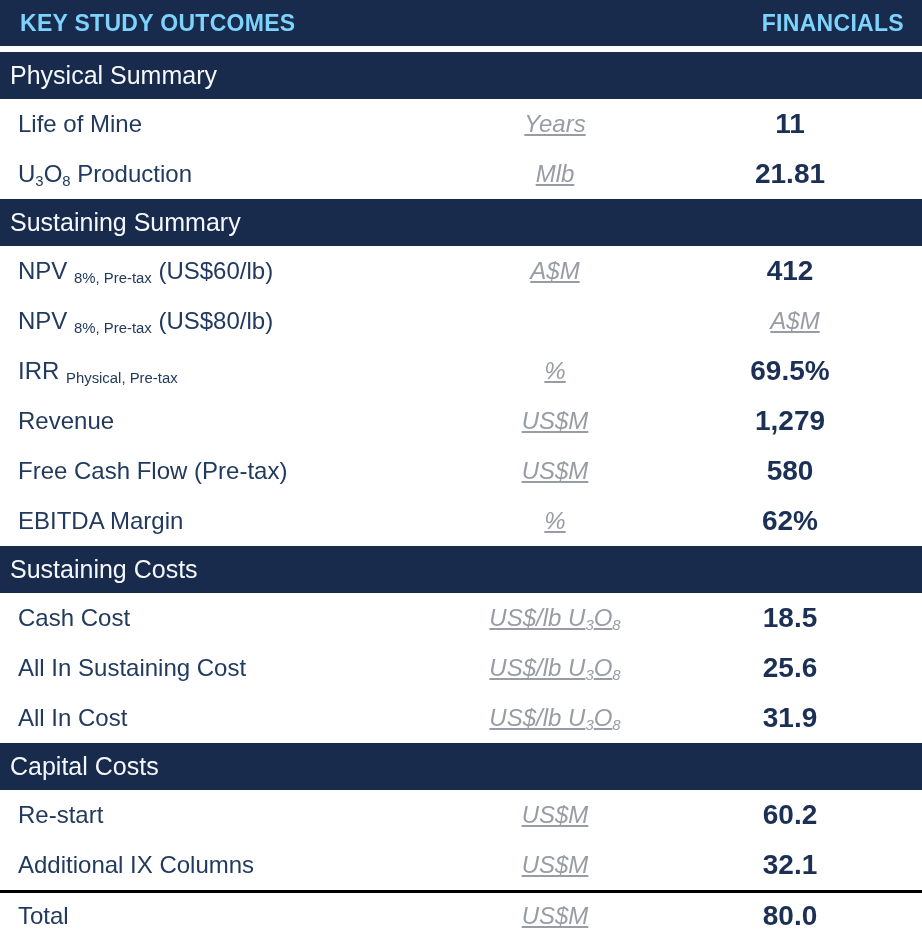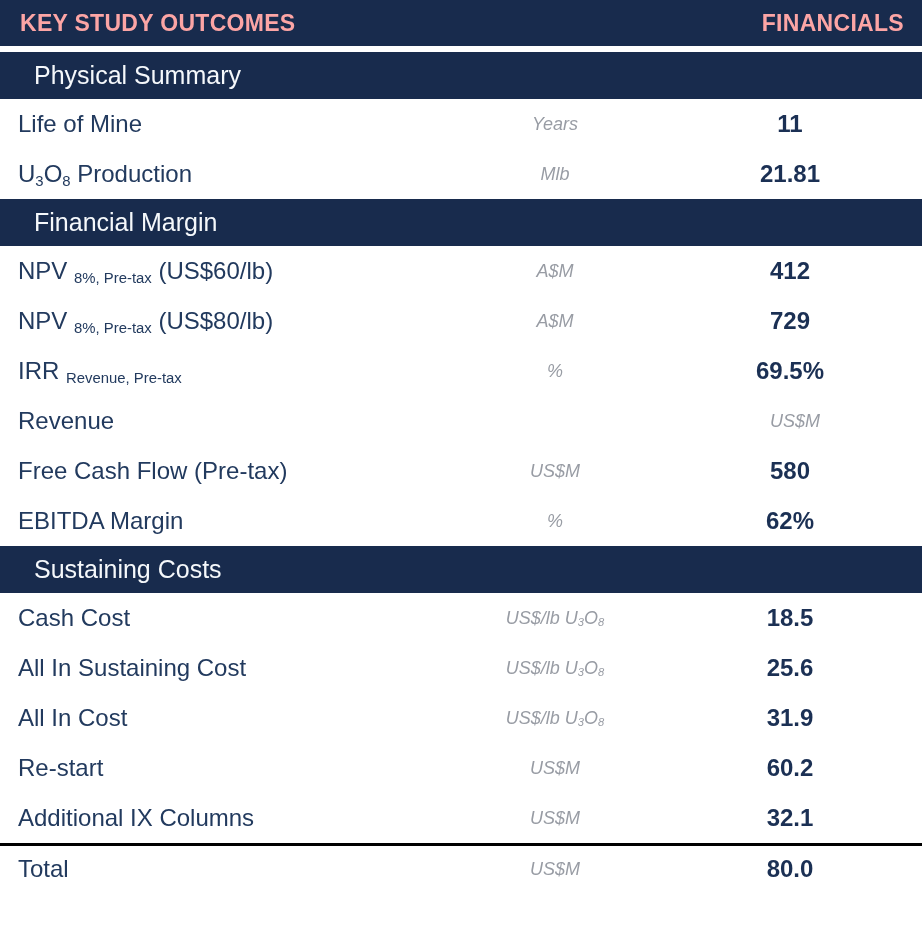--- a/index.html
+++ b/index.html
@@ -25,37 +25,37 @@
   .top-header{
     height:46px;
     background:var(--navy);
     display:flex;
     align-items:center;
     justify-content:space-between;
     padding:0 18px 0 20px;
   }
   .top-header .title,
   .top-header .right-label{
-    color:#fca5a5;
+    color:#7dd3fc;
     font-size:23px;
     font-weight:bold;
     letter-spacing:0.3px;
     text-align:right;
   }
   .header-gap{
     height:6px;
     background:var(--bg);
   }
   
   .section-header{
     height:47px;
     background:var(--navy);
     display:flex;
     align-items:center;
-    padding-left:34px;
+    padding-left:10px;
     color:#F5F8FB;
     font-size:25px;
     font-weight:400;
   }
   
   .row{
     height:50px;
     display:flex;
     align-items:center;
     padding:0 12px 0 18px;
@@ -67,29 +67,30 @@
   }
   .row .label{
     flex:1;
     font-size:24px;
     color:var(--label);
     white-space:nowrap;
   }
   .row .unit{
     width:230px;
     text-align:center;
-    font-size:18px;
+    font-size:24px;
     font-style:italic;
     color:var(--unit);
     white-space:nowrap;
+    text-decoration:underline;
   }
   .row .value{
     width:240px;
     text-align:center;
-    font-size:24px;
+    font-size:28px;
     font-weight:bold;
     color:var(--value);
     white-space:nowrap;
   }
   sub{
     font-size:0.62em;
     line-height:0;
     vertical-align:baseline;
     position:relative;
     bottom:-0.25em;
@@ -109,39 +110,39 @@
       <div class="row">
         <span class="label">Life of Mine</span>
         <span class="unit">Years</span>
         <span class="value">11</span>
       </div>
       <div class="row">
         <span class="label">U<sub>3</sub>O<sub>8</sub> Production</span>
         <span class="unit">Mlb</span>
         <span class="value">21.81</span>
       </div>
-      <div class="section-header">Financial Margin</div>
+      <div class="section-header">Sustaining Summary</div>
       <div class="row">
         <span class="label">NPV <sub>8%, Pre-tax</sub> (US$60/lb)</span>
         <span class="unit">A$M</span>
         <span class="value">412</span>
       </div>
       <div class="row">
         <span class="label">NPV <sub>8%, Pre-tax</sub> (US$80/lb)</span>
         <span class="unit">A$M</span>
-        <span class="value">729</span>
       </div>
       <div class="row">
-        <span class="label">IRR <sub>Revenue, Pre-tax</sub></span>
+        <span class="label">IRR <sub>Physical, Pre-tax</sub></span>
         <span class="unit">%</span>
         <span class="value">69.5%</span>
       </div>
       <div class="row">
         <span class="label">Revenue</span>
         <span class="unit">US$M</span>
+        <span class="value">1,279</span>
       </div>
       <div class="row">
         <span class="label">Free Cash Flow (Pre-tax)</span>
         <span class="unit">US$M</span>
         <span class="value">580</span>
       </div>
       <div class="row">
         <span class="label">EBITDA Margin</span>
         <span class="unit">%</span>
         <span class="value">62%</span>
@@ -155,20 +156,21 @@
       <div class="row">
         <span class="label">All In Sustaining Cost</span>
         <span class="unit">US$/lb U<sub>3</sub>O<sub>8</sub></span>
         <span class="value">25.6</span>
       </div>
       <div class="row">
         <span class="label">All In Cost</span>
         <span class="unit">US$/lb U<sub>3</sub>O<sub>8</sub></span>
         <span class="value">31.9</span>
       </div>
+      <div class="section-header">Capital Costs</div>
       <div class="row">
         <span class="label">Re-start</span>
         <span class="unit">US$M</span>
         <span class="value">60.2</span>
       </div>
       <div class="row">
         <span class="label">Additional IX Columns</span>
         <span class="unit">US$M</span>
         <span class="value">32.1</span>
       </div>

